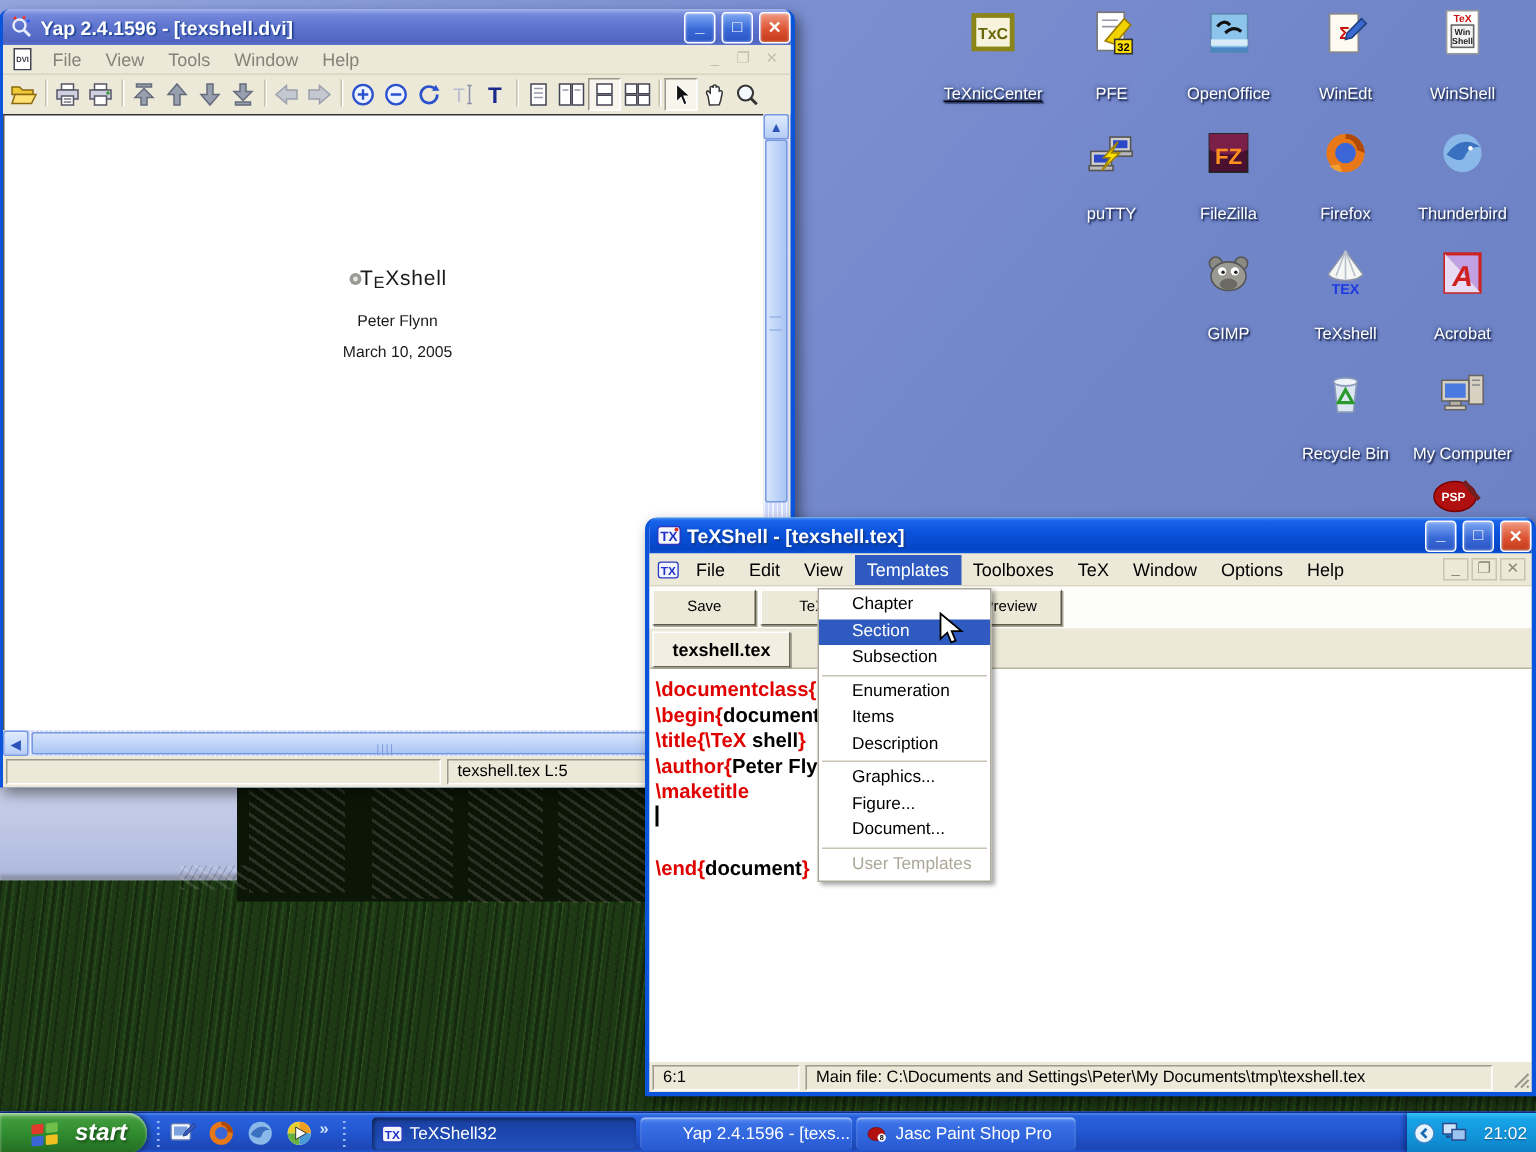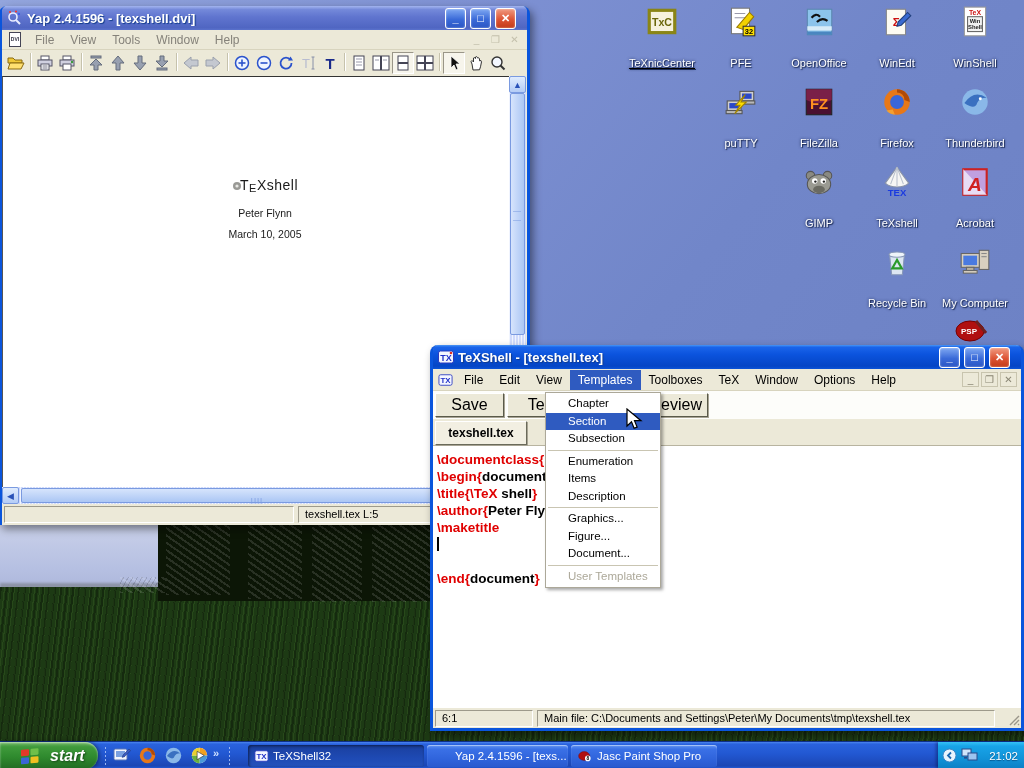--- a/index.html
+++ b/index.html
@@ -19,21 +19,21 @@
     background-image:repeating-linear-gradient(97deg,rgba(0,0,0,.28) 0 2px,transparent 2px 6px),
                      repeating-linear-gradient(-83deg,rgba(96,150,60,.16) 0 1px,transparent 1px 5px);}
   #sh-horizon{position:absolute;left:0;top:58px;width:170px;height:8px;background:#8d94a8;filter:blur(1px);}
   .stone{position:absolute;background:linear-gradient(100deg,#9aa08c 0%,#878d78 55%,#6f755f 100%);
     background-image:repeating-linear-gradient(35deg,rgba(255,255,255,.12) 0 2px,transparent 2px 6px),
                      repeating-linear-gradient(-60deg,rgba(0,0,0,.15) 0 1px,transparent 1px 4px);}
   .stoneshadow{position:absolute;background:#0c1606;}
 
   
   .win{position:absolute;border:3px solid #0a55dc;border-top:none;border-radius:8px 8px 0 0;box-shadow:3px 4px 9px rgba(0,0,0,.45);}
-  .tbar{height:24px;border-radius:5px 5px 0 0;display:flex;align-items:center;padding:0 11px 0 5px;gap:4px;}
+  .tbar{height:24px;border-radius:5px 5px 0 0;display:flex;align-items:center;padding:0 0 0 5px;gap:4px;}
   .tbar-active{background:linear-gradient(180deg,#4a96f4 0%,#1a64ea 9%,#0b53dd 40%,#0545c5 88%,#0c54d8 100%);}
   .tbar-inactive{background:linear-gradient(180deg,#a2b4ee 0%,#7489da 15%,#6075cf 45%,#5066c2 90%,#5a72cc 100%);}
   .ttl{flex:1;color:#fff;font-weight:bold;font-size:13px;text-shadow:1px 1px 1px #123a8a;white-space:nowrap;overflow:hidden;}
   .wbtn{width:21px;height:21px;border-radius:3px;border:1px solid #fff;display:flex;align-items:center;justify-content:center;
         color:#fff;font-size:11px;font-weight:bold;cursor:pointer;flex:none;
         background:linear-gradient(180deg,#7fa8f2 0%,#3a6ad8 55%,#2a55c4 100%);box-shadow:inset 0 0 2px rgba(255,255,255,.6);}
   .wbtn-close{background:linear-gradient(180deg,#f09a80 0%,#dd5434 55%,#c23a18 100%);}
   .menubar{background:#ece9d8;display:flex;align-items:center;font-size:12px;padding:0 2px;border-bottom:1px solid #d8d4be;}
   .mitem{padding:3px 8px;cursor:pointer;white-space:nowrap;}
   .mdibtns{margin-left:auto;display:flex;gap:2px;padding-right:2px;}
@@ -52,21 +52,21 @@
           background:linear-gradient(180deg,#e0ecfe,#b4ccf6);display:flex;align-items:center;justify-content:center;
           color:#2a52b8;font-size:9px;cursor:pointer;}
   .sb-thumb{position:absolute;border-radius:2px;border:1px solid #7a9ae0;background:linear-gradient(90deg,#d6e4fc,#abc6f4);cursor:pointer;}
   .sb-thumb.h{background:linear-gradient(180deg,#d6e4fc,#abc6f4);}
   .grip{color:#7a9ae0;font-size:8px;letter-spacing:1px;}
 
   .statusbar{position:absolute;background:#ece9d8;display:flex;align-items:center;font-size:11px;gap:4px;}
   .spanel{border:1px solid;border-color:#9d9a8b #fff #fff #9d9a8b;height:17px;line-height:15px;padding:0 6px;white-space:nowrap;overflow:hidden;}
 
   
-  .xbtn{position:absolute;height:24px;width:69px;background:#ece9d8;font-size:16px;color:#000;text-align:center;line-height:22px;cursor:pointer;
+  .xbtn{position:absolute;height:24px;width:69px;background:#ece9d8;font-size:10px;color:#000;text-align:center;line-height:22px;cursor:pointer;
         border:1px solid;border-color:#fff #5a5a4a #5a5a4a #fff;box-shadow:1px 1px 0 #a8a494;}
   .etab{position:absolute;background:#f2efe2;font-size:12px;font-weight:bold;text-align:center;cursor:pointer;
         border:1px solid;border-color:#fff #6a6a5a #6a6a5a #fff;box-shadow:1px 1px 0 #a8a494;}
   .eline{white-space:pre;font-size:13.5px;font-weight:bold;line-height:17px;height:17px;}
   .cmd{color:#e00000;}
   .txt{color:#000;}
 
   
   #tmpl-menu{position:absolute;left:545px;top:392px;width:116px;background:#fff;border:1px solid #aca899;z-index:40;
              box-shadow:2px 2px 3px rgba(0,0,0,.35);padding:2px 0;}

